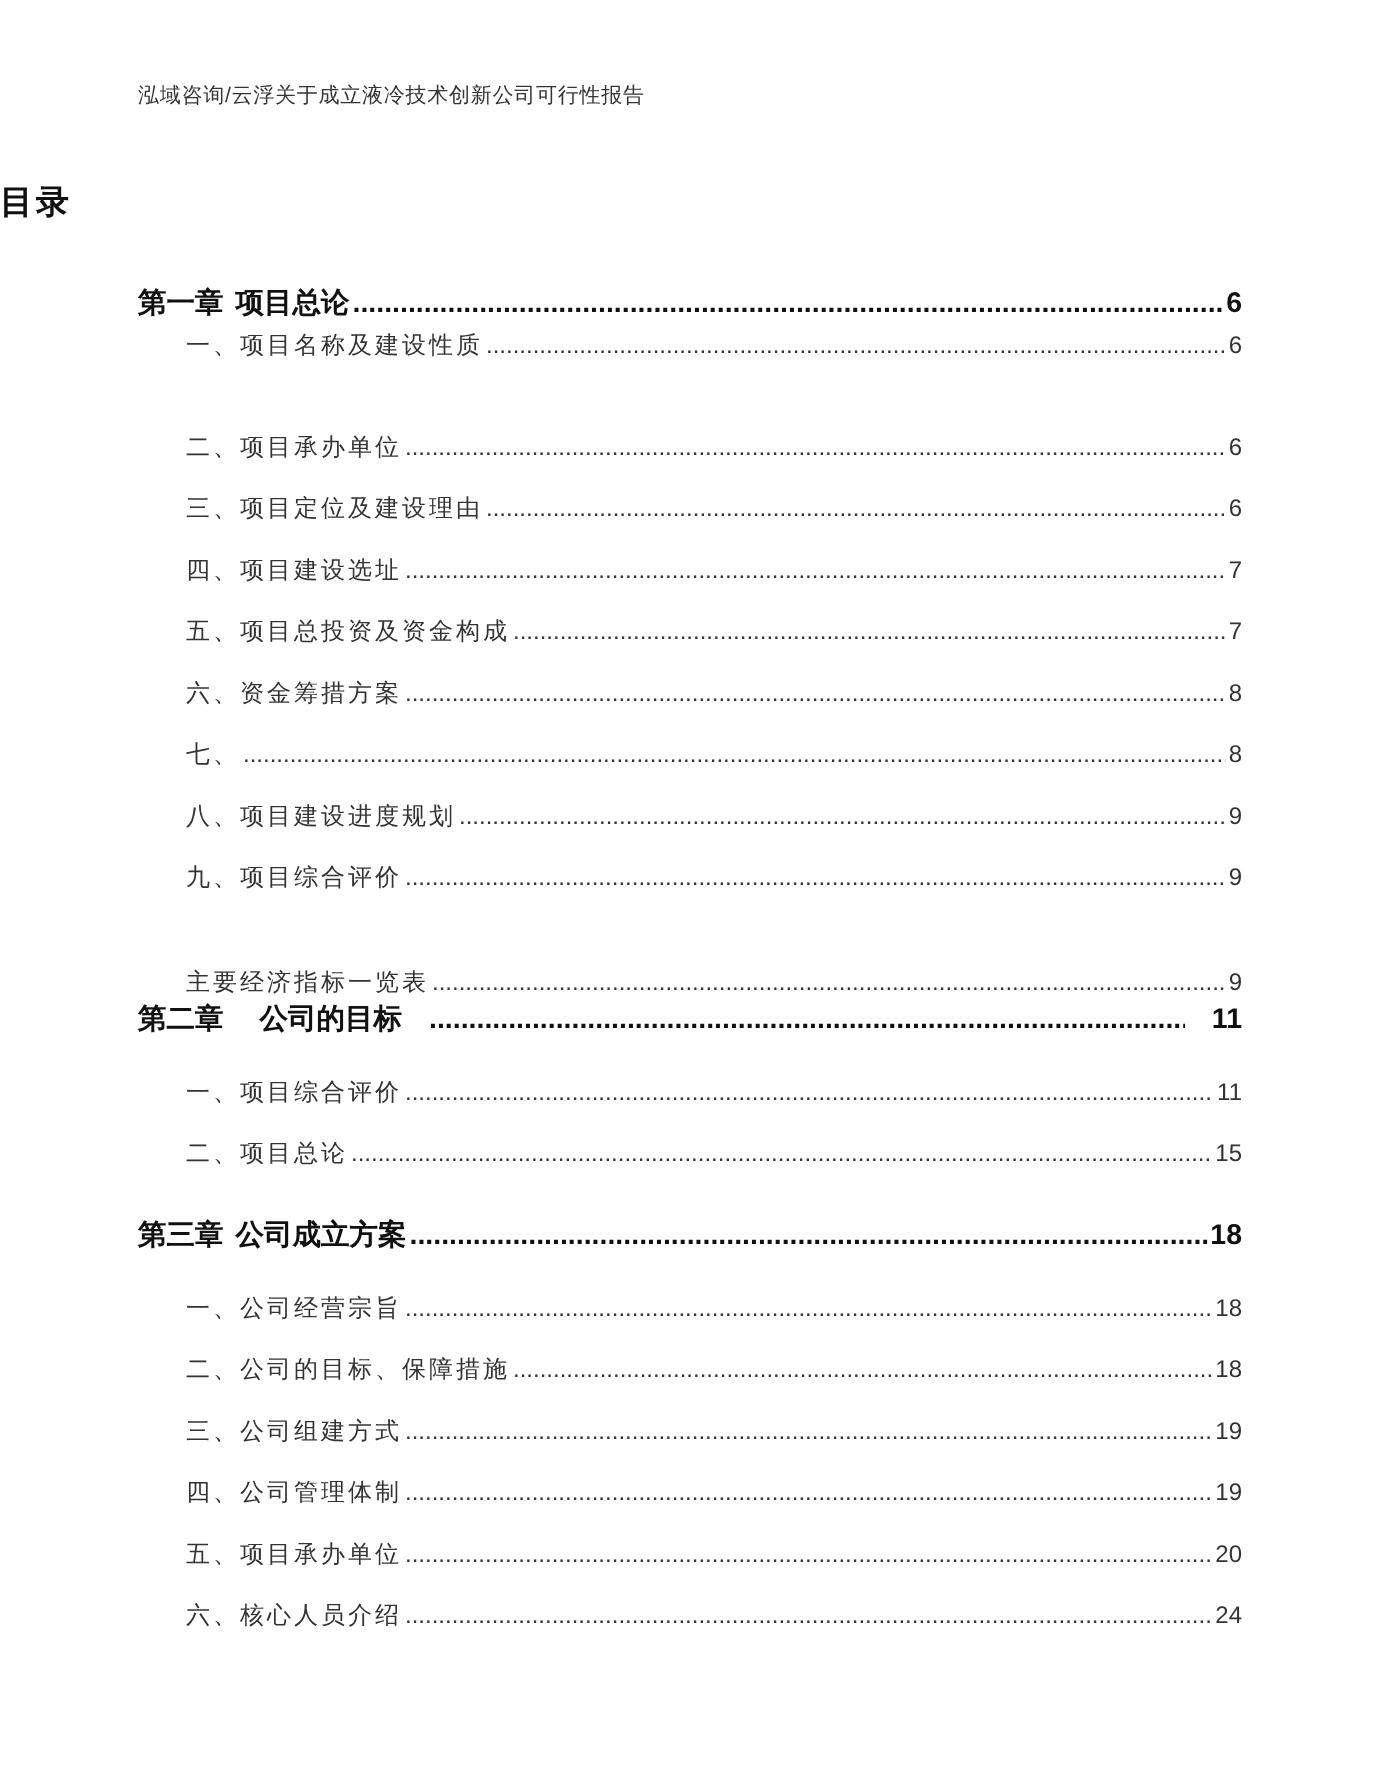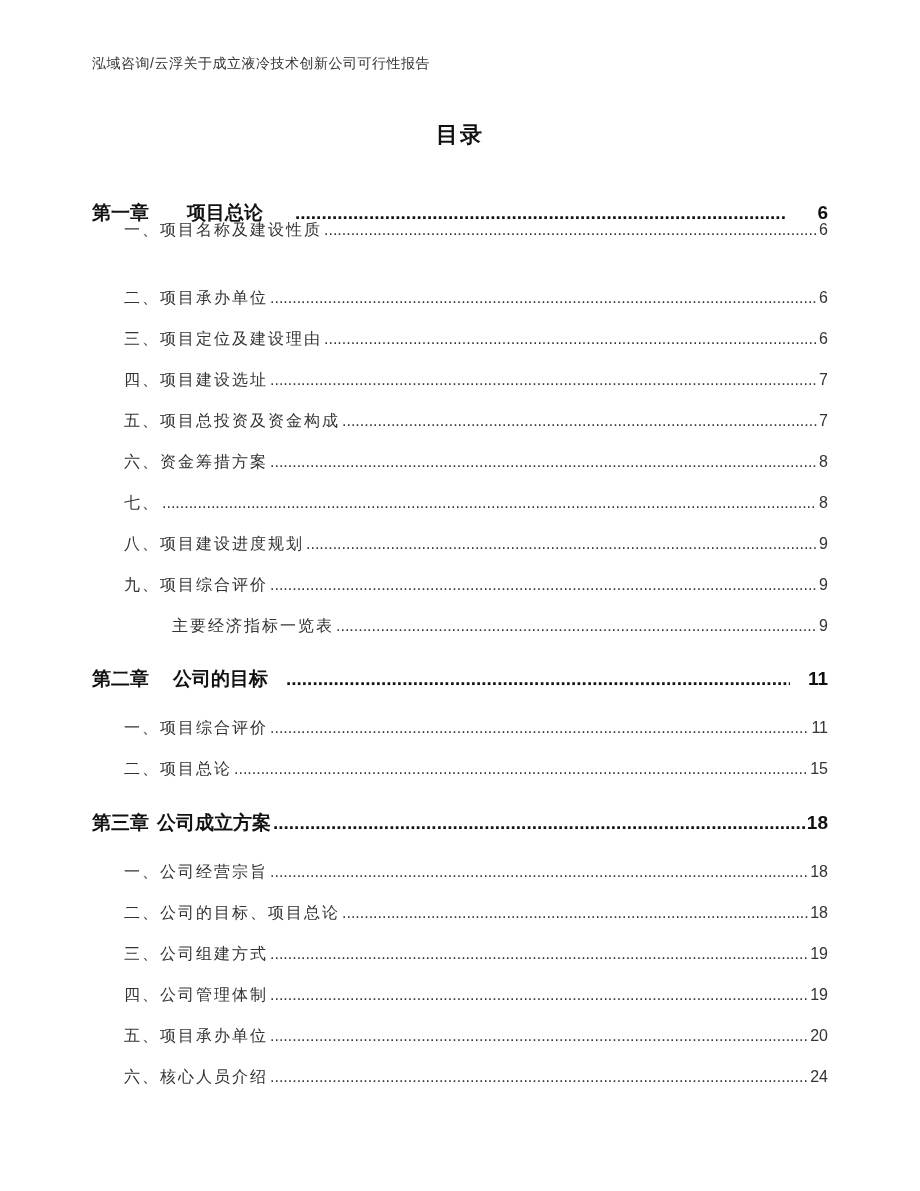--- a/index.html
+++ b/index.html
@@ -22,21 +22,21 @@
       font-size: 14px;
       letter-spacing: 0.5px;
       color: #333333;
       font-family: Liberation Sans, sans-serif;
     }
     .toc-title {
       position: absolute;
       left: 0;
       width: 920px;
       top: 120px;
-      text-align: center;
+      text-align: left;
       font-size: 22px;
       font-weight: bold;
       letter-spacing: 2px;
       color: #111111;
     }
     .toc-list {
       position: absolute;
       left: 0;
       top: 0;
       width: 920px;
@@ -92,21 +92,21 @@
     }
   </style>
 </head>
 <body>
 
 <div class="header-text">泓域咨询/云浮关于成立液冷技术创新公司可行性报告</div>
 
 <div class="toc-title">目录</div>
 
 <div class="toc-list">
-  <div class="toc-row chapter" style="top: 200px; gap: 30px;">
+  <div class="toc-row chapter" style="top: 189px;">
     <span class="num">第一章</span>
     <span class="label">项目总论</span>
     <span class="leader"></span>
     <span class="page">6</span>
   </div>
   <div class="toc-row section" style="top: 220px;">
     <span class="num">一、</span>
     <span class="label">项目名称及建设性质</span>
     <span class="leader"></span>
     <span class="page">6</span>
@@ -151,21 +151,21 @@
     <span class="label">项目建设进度规划</span>
     <span class="leader"></span>
     <span class="page">9</span>
   </div>
   <div class="toc-row section" style="top: 575px;">
     <span class="num">九、</span>
     <span class="label">项目综合评价</span>
     <span class="leader"></span>
     <span class="page">9</span>
   </div>
-  <div class="toc-row section nonum" style="top: 616px; margin-left: 48px;">
+  <div class="toc-row section nonum" style="top: 645px;">
     <span class="label">主要经济指标一览表</span>
     <span class="leader"></span>
     <span class="page">9</span>
   </div>
   <div class="toc-row chapter" style="top: 666px; gap: 16px;">
     <span class="num">第二章</span>
     <span class="label">公司的目标</span>
     <span class="leader"></span>
     <span class="page">11</span>
   </div>
@@ -188,21 +188,21 @@
     <span class="page">18</span>
   </div>
   <div class="toc-row section" style="top: 862px;">
     <span class="num">一、</span>
     <span class="label">公司经营宗旨</span>
     <span class="leader"></span>
     <span class="page">18</span>
   </div>
   <div class="toc-row section" style="top: 903px;">
     <span class="num">二、</span>
-    <span class="label">公司的目标、项目总论</span>
+    <span class="label">公司的目标、保障措施</span>
     <span class="leader"></span>
     <span class="page">18</span>
   </div>
   <div class="toc-row section" style="top: 944px;">
     <span class="num">三、</span>
     <span class="label">公司组建方式</span>
     <span class="leader"></span>
     <span class="page">19</span>
   </div>
   <div class="toc-row section" style="top: 985px;">

